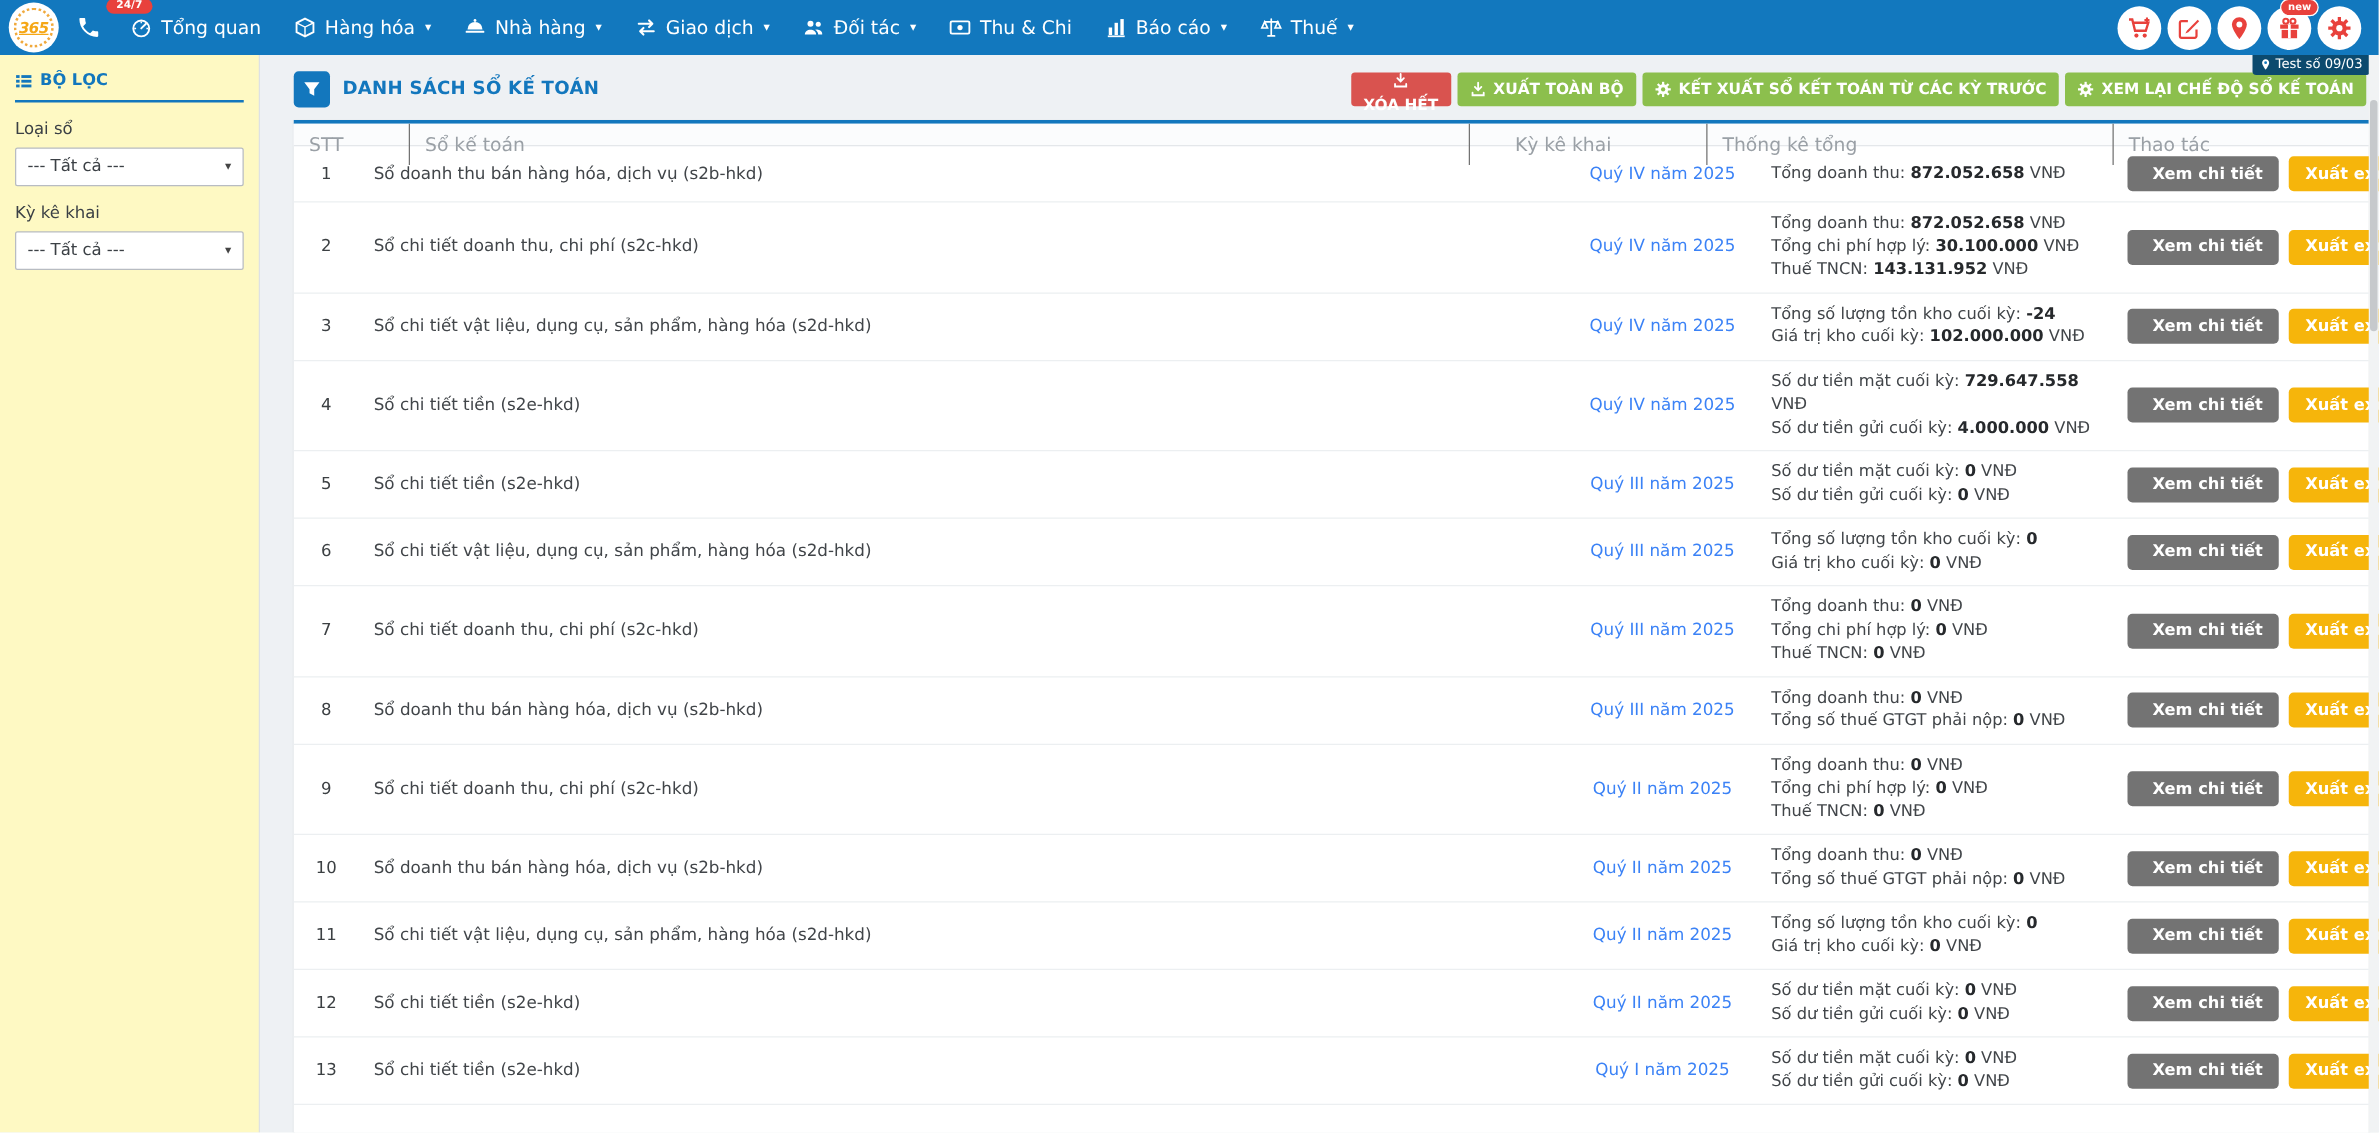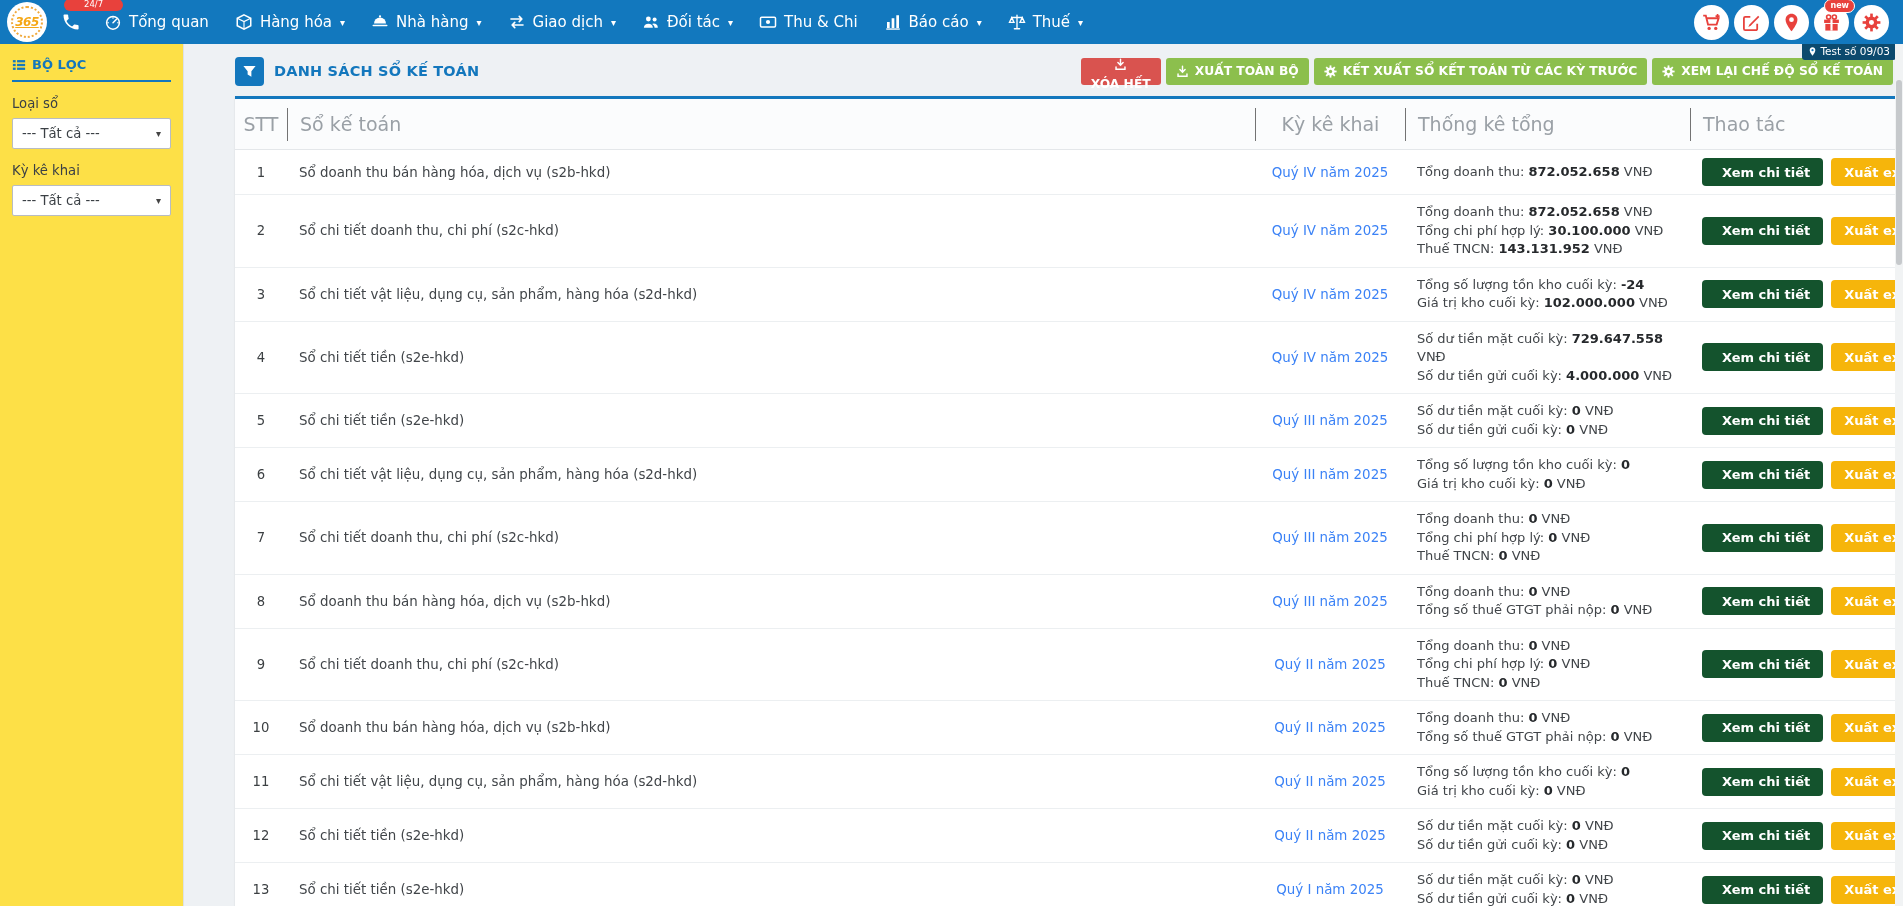--- a/index.html
+++ b/index.html
@@ -13,22 +13,22 @@
 
   
   .navbar { position:absolute; top:0; left:0; width:1903px; height:44px;
     background:#1278be; display:flex; align-items:center; z-index:20; }
   .logo { width:40px; height:40px; border-radius:50%; background:#fff; margin:2px 0 2px 7px;
     display:flex; align-items:center; justify-content:center; position:relative; cursor:pointer; }
   .logo-inner { width:32px; height:32px; border-radius:50%; border:2px dotted #f0a93c;
     display:flex; align-items:center; justify-content:center; }
   .logo-text { color:#f5a716; font-weight:bold; font-style:italic; font-size:12px; letter-spacing:-0.5px;text-decoration:underline; }
   .hotline { position:relative; margin:0 10px 0 14px; color:#fff; cursor:pointer; }
-  .hotline-badge { position:absolute; top:-13px; left:3px; background:#e8413c; color:#fff;
-    font-size:8.5px; font-weight:normal; padding:1px 20px 2px; border-radius:7px; line-height:1; }
+  .hotline-badge { position:absolute; top:-13px; left:24px; background:#e8413c; color:#fff;
+    font-size:8.5px; font-weight:bold; padding:1px 8px 2px; border-radius:7px; line-height:1; }
   .nav-menu { display:flex; align-items:center; height:44px; }
   .nav-item { display:flex; align-items:center; gap:7px; padding:0 13px; height:44px;
     color:#fff; font-size:15px; cursor:pointer; white-space:nowrap; }
   .nicon { width:18px; height:18px; color:#fff; }
   .nicon svg { width:18px; height:18px; }
   .caret { font-size:10px; margin-left:1px; }
   .quick-actions { margin-left:auto; display:flex; align-items:center; gap:5px; padding-right:14px; }
   .qbtn { width:35px; height:35px; border-radius:50%; background:#fff; position:relative;
     display:flex; align-items:center; justify-content:center; cursor:pointer; }
   .qicon { width:19px; height:19px; color:#e8413c; }
@@ -36,21 +36,21 @@
   .qbadge { position:absolute; top:-6px; right:-6px; background:#e8413c; color:#fff; font-size:8px;
     font-weight:bold; padding:2px 5px 2px; border-radius:8px; line-height:1; border:1px solid #fff; }
 
   
   .env-tag { position:absolute; top:44px; right:7px; z-index:15; background:#0c4a6e; color:#fff;
     font-size:10.5px; padding:1px 6px 3px; border-radius:0 0 3px 3px;
     display:flex; align-items:center; gap:3px; }
   .env-tag svg { width:9px; height:9px; }
 
   
-  .sidebar { position:absolute; top:44px; left:0; width:184px; bottom:0; background:#fde047;
+  .sidebar { position:absolute; top:44px; left:0; width:208px; bottom:0; background:#fef9c3;
     border-right:1px solid #dde1e5; padding:13px 12px; }
   .sb-title { display:flex; align-items:center; gap:6px; color:#1377bd; font-weight:bold;
     font-size:13px; padding-bottom:8px; border-bottom:2px solid #1377bd; margin-bottom:6px; }
   .sb-title svg { width:14px; height:14px; }
   .f-label { font-size:13.2px; color:#3b4045; margin:14px 0 7px; }
   .f-select { height:31px; border:1px solid #b8bcc2; border-radius:2px; background:#fff;
     display:flex; justify-content:space-between; align-items:center; padding:0 9px;
     font-size:13.2px; color:#3b4045; cursor:pointer; }
   .f-chevron { font-size:10px; color:#444; }
 
@@ -67,37 +67,37 @@
   .tbtn { display:flex; align-items:center; gap:6px; height:27px; padding:0 10px;
     border:none; border-radius:3px; color:#fff; font-weight:bold; font-size:12.3px;
     font-family:inherit; cursor:pointer; white-space:nowrap; }
   .bicon { width:13px; height:13px; color:#fff; }
   .bicon svg { width:13px; height:13px; }
 
   
   .card { margin:10px 0 0 12px; background:#fff; border-top:3px solid #1377bd;
     box-shadow:0 1px 2px rgba(0,0,0,.1); min-height:845px; }
   .thead, .trow { display:grid; grid-template-columns:52px 1fr 150px 285px 205px; }
-  .thead { height:51px; background:#fbfcfd; color:#9aa0a6; font-size:19px;
-    border-bottom:1px solid #e4e7ea; align-items:center; }
+  .thead { height:18px; background:#fbfcfd; color:#9aa0a6; font-size:15px;
+    border-bottom:1px solid #e4e7ea; align-items:center;gap:40px; }
   .thead > div { padding:0 12px; height:33px; display:flex; align-items:center; }
   .thead > div + div { border-left:1px solid #737373; }
   .th-stt, .c-stt { justify-content:center; text-align:center; }
   .th-period, .c-period { justify-content:center; text-align:center; }
   .trow { border-bottom:1px solid #eceff1; align-items:center; }
   .trow > div { padding:8px 12px; }
   .c-stt { font-size:13.2px; text-align:center; }
   .c-name { font-size:13.4px; color:#414549; }
   .c-period { font-size:13.4px; color:#3b82f6; text-align:center; }
   .c-stats { font-size:13px; color:#414549; line-height:18.5px; }
   .c-stats b { color:#26292c; }
   .c-actions { display:flex; gap:8px; align-items:center; }
   .rbtn { height:28px; padding:0 13px; border:none; border-radius:4px; color:#fff;
     font-weight:bold; font-size:13px; font-family:inherit; cursor:pointer; white-space:nowrap; }
-  .btn-view { background:#14532d;padding-left:20px; }
+  .btn-view { background:#737373;padding-left:20px; }
   .btn-excel { background:#f6b50b; }
 
   
   .scrollbar { position:absolute; top:44px; right:0; width:8px; bottom:0; background:#f1f3f4; z-index:25; }
   .scroll-thumb { position:absolute; top:36px; left:1px; width:6px; height:185px;
     background:#c6c9cc; border-radius:3px; }
 </style>
 </head>
 <body>
 

